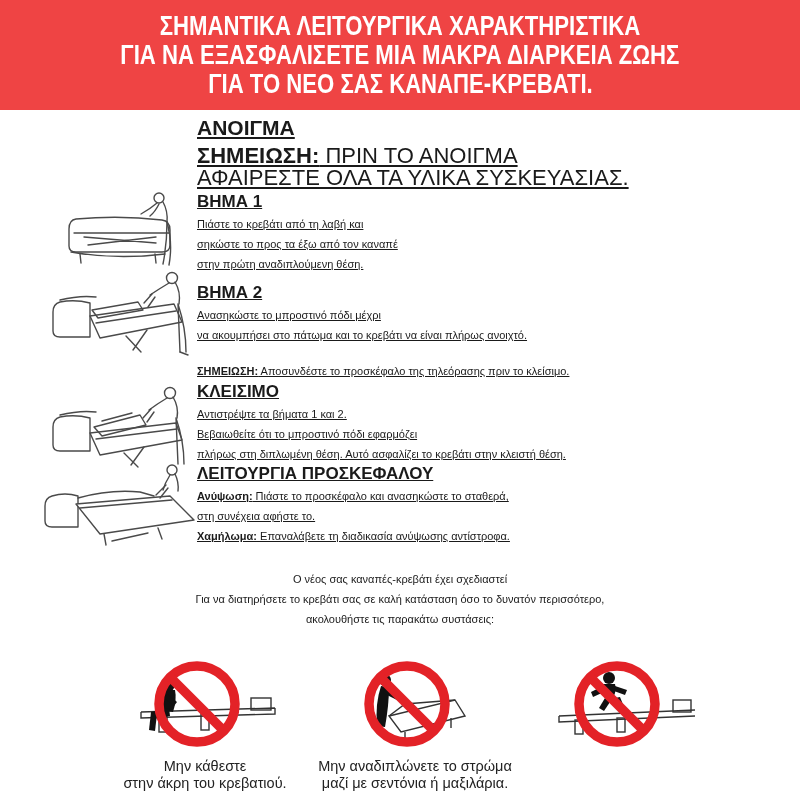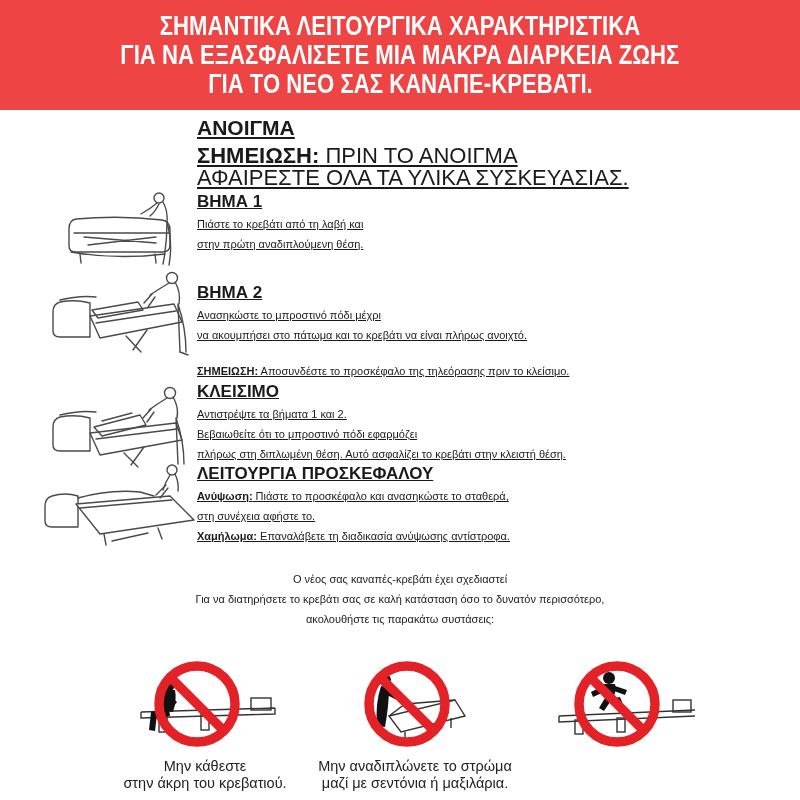--- a/index.html
+++ b/index.html
@@ -52,20 +52,21 @@
   <div class="abs t-col h1" style="top:116px">ΑΝΟΙΓΜΑ</div>
 
   <div class="abs t-col" style="top:145px">
     <div class="note-line"><span class="b">ΣΗΜΕΙΩΣΗ:</span><span> ΠΡΙΝ ΤΟ ΑΝΟΙΓΜΑ</span></div>
     <div class="note-line">ΑΦΑΙΡΕΣΤΕ ΟΛΑ ΤΑ ΥΛΙΚΑ ΣΥΣΚΕΥΑΣΙΑΣ.</div>
   </div>
 
   <div class="abs t-col" style="top:192px">
     <div class="h2">ΒΗΜΑ 1</div>
     <div class="body-line">Πιάστε το κρεβάτι από τη λαβή και</div>
+    <div class="body-line">σηκώστε το προς τα έξω από τον καναπέ</div>
     <div class="body-line">στην πρώτη αναδιπλούμενη θέση.</div>
   </div>
 
   <div class="abs t-col" style="top:283px">
     <div class="h2">ΒΗΜΑ 2</div>
     <div class="body-line">Ανασηκώστε το μπροστινό πόδι μέχρι</div>
     <div class="body-line">να ακουμπήσει στο πάτωμα και το κρεβάτι να είναι πλήρως ανοιχτό.</div>
   </div>
 
   <div class="abs t-col body-line" style="top:361px">

